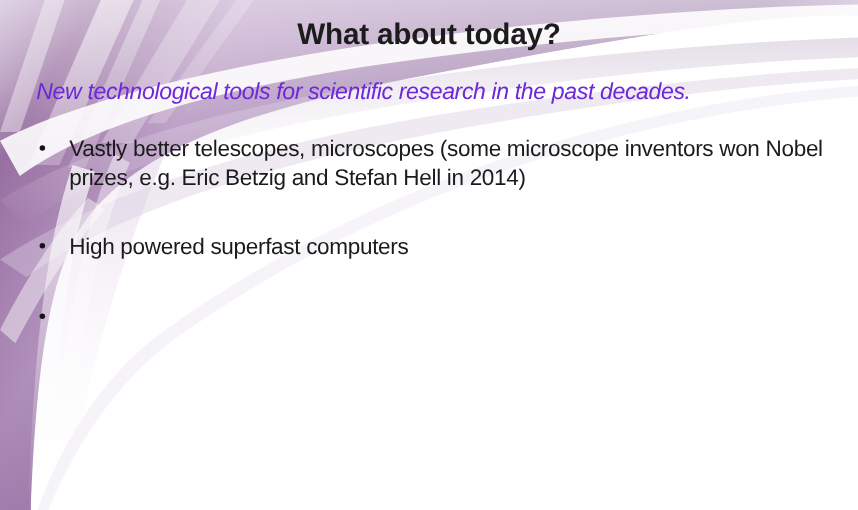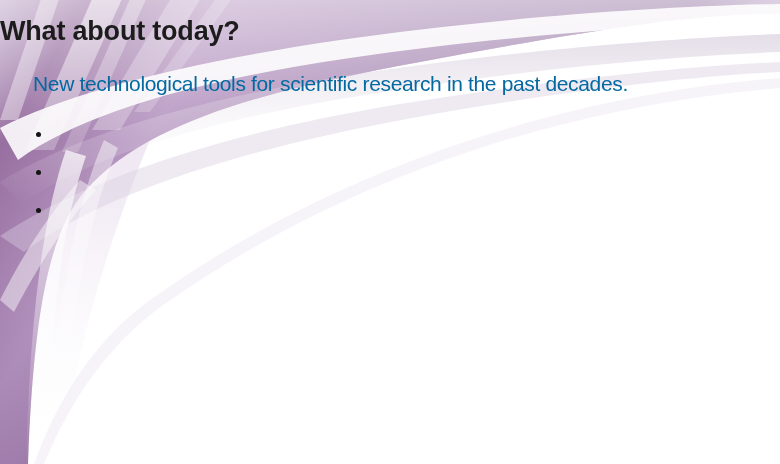--- a/index.html
+++ b/index.html
@@ -25,39 +25,41 @@
     width: 780px; height: 464px;
     pointer-events: none;
   }
 
   
   #title {
     position: absolute;
     left: 0;
     top: 16px;
     width: 780px;
+    text-align: center;
     font-size: 27px;
     font-weight: bold;
     color: #1c1c1c;
     letter-spacing: -0.2px;
     font-stretch: condensed;
     z-index: 5;
   }
 
   
   #subtitle {
     position: absolute;
     left: 33px;
     top: 72px;
     width: 720px;
     font-size: 21px;
-    color: #0369a1;
+    color: #6d28d9;
     letter-spacing: -0.35px;
     white-space: nowrap;
     z-index: 5;
+    font-style: italic;
   }
 
   
   #bullets {
     position: absolute;
     left: 0;
     top: 123px;
     width: 780px;
     z-index: 5;
   }
@@ -169,25 +171,27 @@
   </svg>
 
   <div id="title">What about today?</div>
 
   <div id="subtitle">New technological tools for scientific research in the past decades.</div>
 
   <div id="bullets">
 
     <div class="bullet">
       <span class="dot"></span>
+      <span class="btext">Vastly better telescopes, microscopes (some microscope inventors won Nobel prizes, e.g. Eric Betzig and Stefan Hell in 2014)</span>
     </div>
     <div class="gap-1"></div>
 
     <div class="bullet">
       <span class="dot"></span>
+      <span class="btext">High powered superfast computers</span>
     </div>
     <div class="gap-2"></div>
 
     <div class="bullet">
       <span class="dot"></span>
     </div>
     <div class="gap-3"></div>
 
 
   </div>

